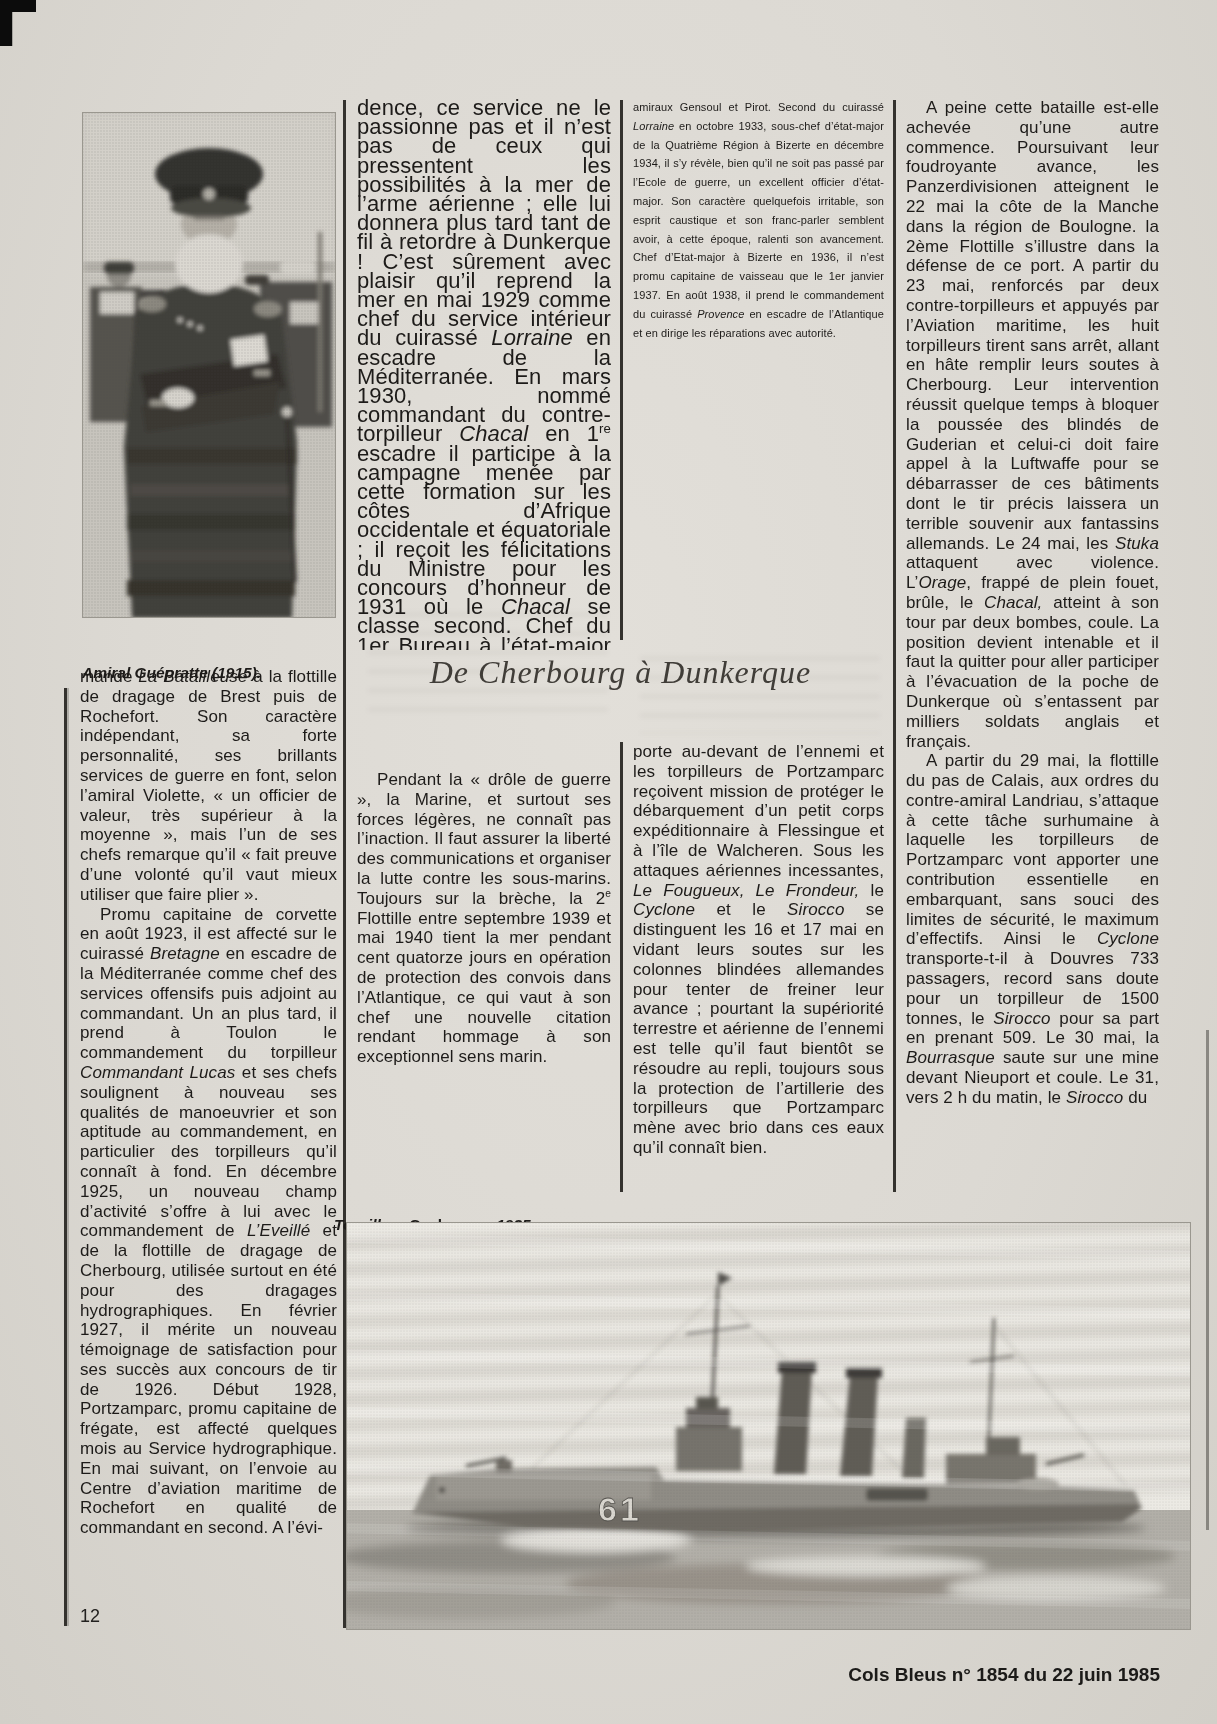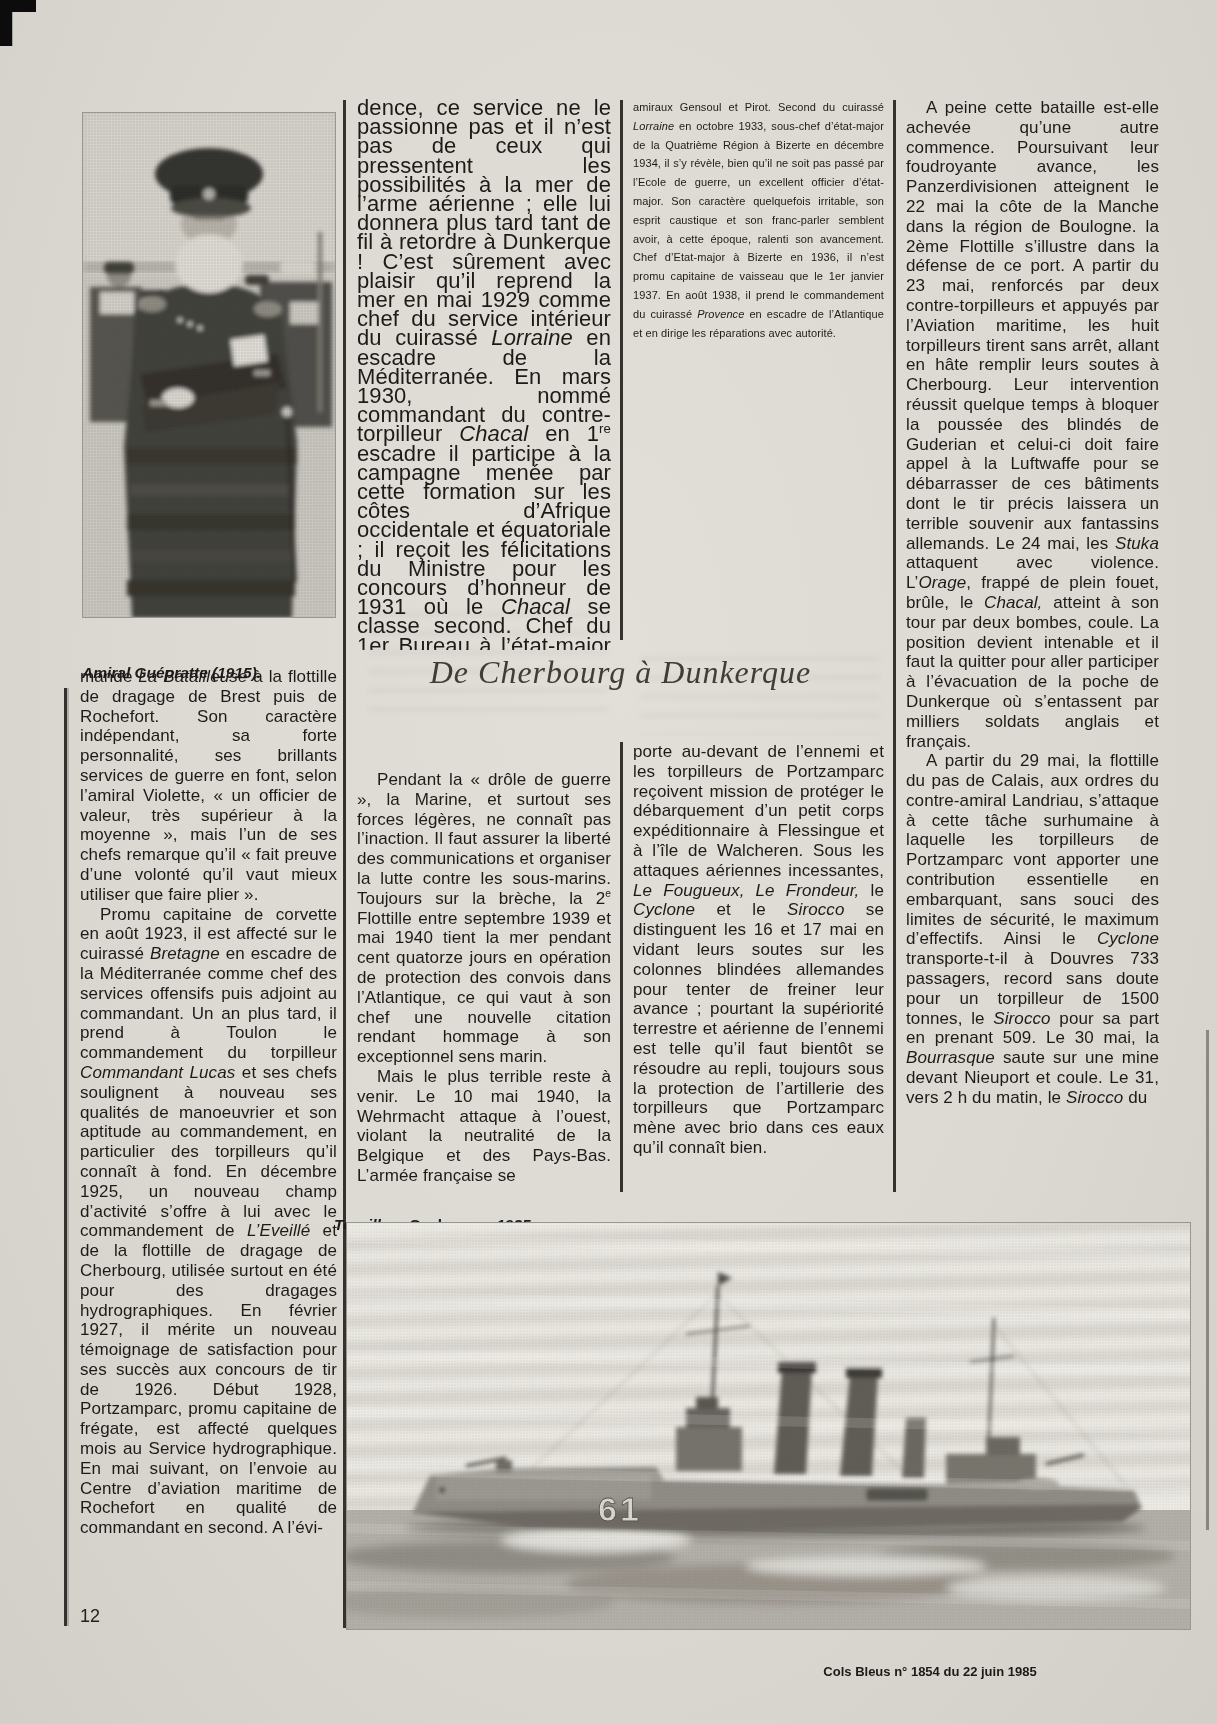--- a/index.html
+++ b/index.html
@@ -33,22 +33,22 @@
   .col3l{left:633px;top:742px; width:251px; height:450px; font-size:17px;  line-height:19.8px;}
   .heading{
     position:absolute;left:357px;top:654px;width:527px;margin:0;text-align:center;
     font-family:"Liberation Serif","DejaVu Serif",serif;font-style:italic;font-weight:500;
     font-size:32px;color:#403d38;letter-spacing:1px;
   }
   .caption{position:absolute;font-weight:700;font-size:15.5px;color:#1d1b19;margin-top:24px;}
   .caption-admiral{left:82px;top:640px;width:254px;}
   .caption-ship{left:334px;top:1192px;width:500px;}
   .footer-left{position:absolute;left:80px;top:1606px;font-size:18px;color:#22211f;}
-  .footer-right{position:absolute;left:700px;top:1664px;width:460px;text-align:center;
-    font-weight:700;font-size:13px;color:#1b1a18;}
+  .footer-right{position:absolute;left:700px;top:1664px;width:460px;text-align:right;
+    font-weight:700;font-size:19px;color:#1b1a18;}
   .ghost{position:absolute;opacity:.5;filter:blur(2px);
     background:repeating-linear-gradient(180deg, rgba(120,115,108,.12) 0 5px, rgba(0,0,0,0) 5px 19px);}
   .g1{left:368px;top:612px;width:240px;height:108px;}
   .g2{left:640px;top:656px;width:240px;height:78px;}
 </style>
 </head>
 <body>
 
 <div class="page">
 
@@ -141,21 +141,20 @@
     </div>
   <div class="textcol col4">
       <p class="p-ind"><span>A peine cette bataille est-elle achevée qu’une autre commence. Poursuivant leur foudroyante avance, les Panzerdivisionen atteignent le 22 mai la côte de la Manche dans la région de Boulogne. la 2ème Flottille s’illustre dans la défense de ce port. A partir du 23 mai, renforcés par deux contre-torpilleurs et appuyés par l’Aviation maritime, les huit torpilleurs tirent sans arrêt, allant en hâte remplir leurs soutes à Cherbourg. Leur intervention réussit quelque temps à bloquer la poussée des blindés de Guderian et celui-ci doit faire appel à la Luftwaffe pour se débarrasser de ces bâtiments dont le tir précis laissera un terrible souvenir aux fantassins allemands. Le 24 mai, les </span><span class="it">Stuka</span><span> attaquent avec violence. L’</span><span class="it">Orage</span><span>, frappé de plein fouet, brûle, le </span><span class="it">Chacal,</span><span> atteint à son tour par deux bombes, coule. La position devient intenable et il faut la quitter pour aller participer à l’évacuation de la poche de Dunkerque où s’entassent par milliers soldats anglais et français.</span></p>
       <p class="p-ind p-gap"><span>A partir du 29 mai, la flottille du pas de Calais, aux ordres du contre-amiral Landriau, s’attaque à cette tâche surhumaine à laquelle les torpilleurs de Portzamparc vont apporter une contribution essentielle en embarquant, sans souci des limites de sécurité, le maximum d’effectifs. Ainsi le </span><span class="it">Cyclone</span><span> transporte-t-il à Douvres 733 passagers, record sans doute pour un torpilleur de 1500 tonnes, le </span><span class="it">Sirocco</span><span> pour sa part en prenant 509. Le 30 mai, la </span><span class="it">Bourrasque</span><span> saute sur une mine devant Nieuport et coule. Le 31, vers 2 h du matin, le </span><span class="it">Sirocco</span><span> du</span></p>
     </div>
 
   <h1 class="heading">De Cherbourg à Dunkerque</h1>
 
   <div class="textcol col2l">
       <p class="p-ind"><span>Pendant la « drôle de guerre », la Marine, et surtout ses forces légères, ne connaît pas l’inaction. Il faut assurer la liberté des communications et organiser la lutte contre les sous-marins. Toujours sur la brèche, la 2</span><sup>e</sup><span> Flottille entre septembre 1939 et mai 1940 tient la mer pendant cent quatorze jours en opération de protection des convois dans l’Atlantique, ce qui vaut à son chef une nouvelle citation rendant hommage à son exceptionnel sens marin.</span></p>
-      <p class="p-ind p-gap"><span>Mais le plus terrible reste à venir. Le 10 mai 1940, la Wehrmacht attaque à l’ouest, violant la neutralité de la Belgique et des Pays-Bas. L’armée française se</span></p>
     </div>
   <div class="textcol col3l">
       <p><span>porte au-devant de l’ennemi et les torpilleurs de Portzamparc reçoivent mission de protéger le débarquement d’un petit corps expéditionnaire à Flessingue et à l’île de Walcheren. Sous les attaques aériennes incessantes, </span><span class="it">Le Fougueux, Le Frondeur,</span><span> le </span><span class="it">Cyclone</span><span> et le </span><span class="it">Sirocco</span><span> se distinguent les 16 et 17 mai en vidant leurs soutes sur les colonnes blindées allemandes pour tenter de freiner leur avance ; pourtant la supériorité terrestre et aérienne de l’ennemi est telle qu’il faut bientôt se résoudre au repli, toujours sous la protection de l’artillerie des torpilleurs que Portzamparc mène avec brio dans ces eaux qu’il connaît bien.</span></p>
     </div>
 
   <div class="caption caption-ship"><span class="it">Torpilleur </span><span>Cyclone</span><span class="it"> en 1925.</span></div>
   <div class="photo" style="left:346px;top:1222px;">
     <svg width="845" height="408" viewBox="0 0 845 408">
       <defs>
         <filter id="bS2">

